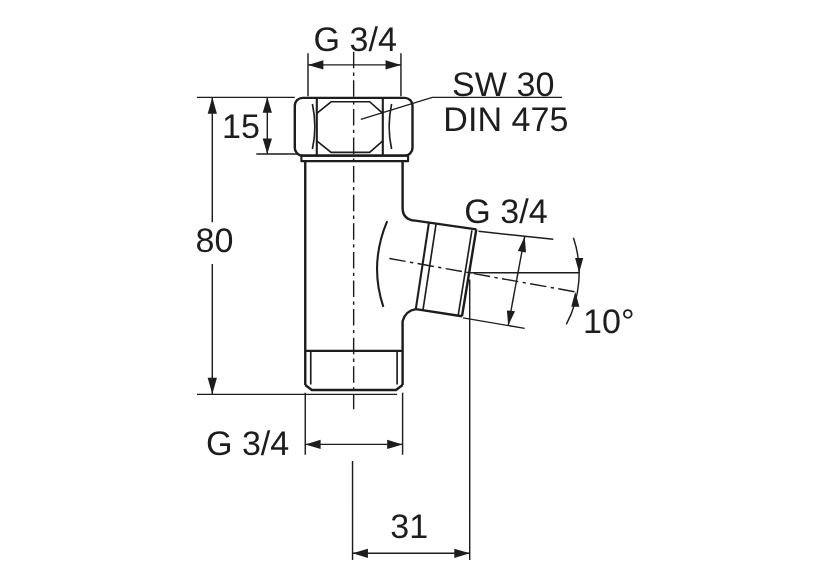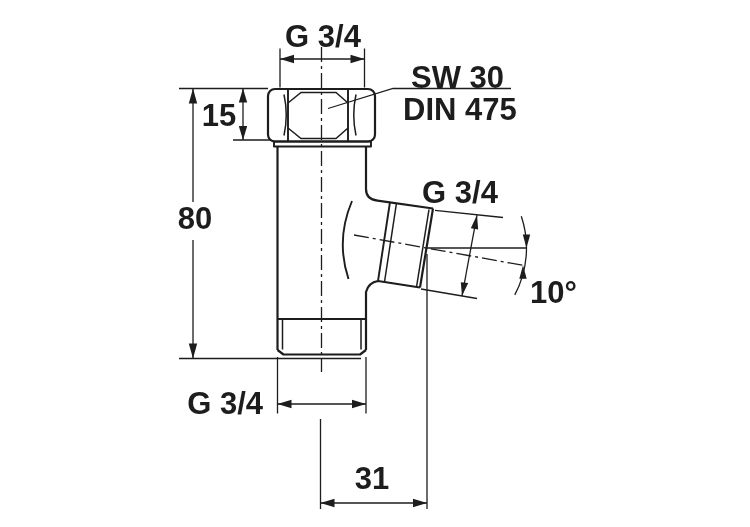--- a/index.html
+++ b/index.html
@@ -6,21 +6,20 @@
     --line:#1d1d1d;
     --bg:#ffffff;
   }
   html,body{margin:0;padding:0;background:#fff;}
   .stage{
     position:relative;
     width:750px;height:527px;
     background:var(--bg);
     overflow:hidden;
     font-family:"Liberation Sans", sans-serif;
-    font-weight:bold;
   }
   svg{display:block;}
   .outline{stroke:var(--line);stroke-width:2.2;fill:none;stroke-linejoin:round;stroke-linecap:butt;}
   .outline2{stroke:var(--line);stroke-width:1.9;fill:none;stroke-linejoin:round;}
   .thin{stroke:var(--line);stroke-width:1.5;fill:none;}
   .dim{stroke:var(--line);stroke-width:1.3;fill:none;}
   .cl{stroke:var(--line);stroke-width:1.3;fill:none;stroke-dasharray:15 4 3 4;}
   .arrow{fill:var(--line);stroke:none;}
   text{
     font-family:"Liberation Sans", sans-serif;

